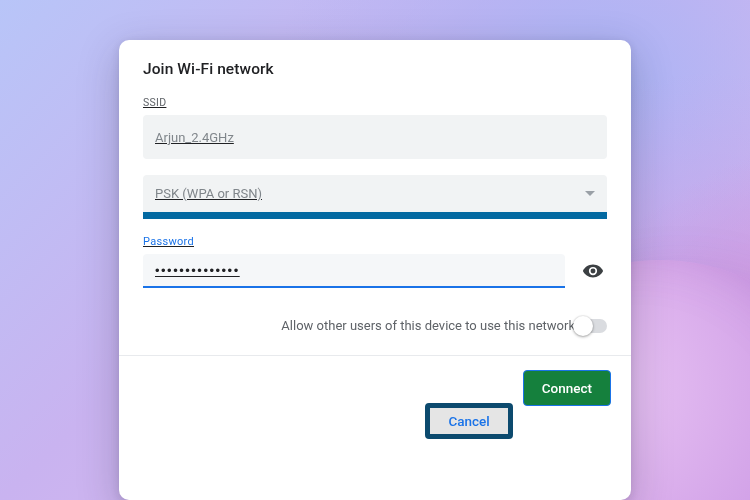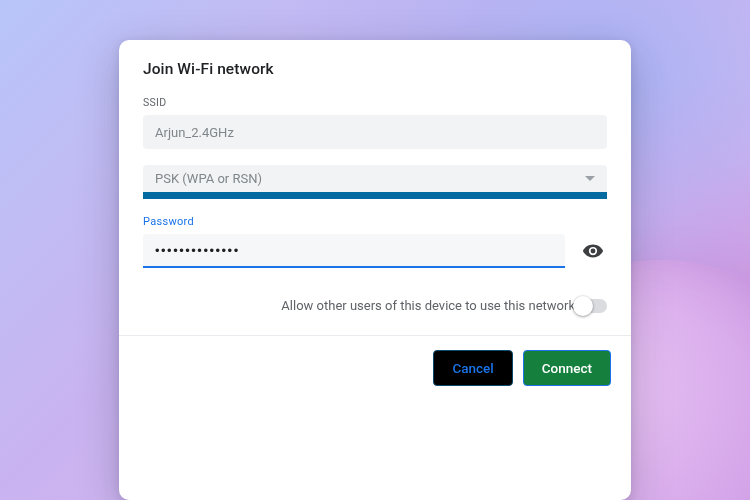--- a/index.html
+++ b/index.html
@@ -38,32 +38,32 @@
       color: #202124;
     }
     .content { padding: 20px 24px 8px; }
     h1 {
       font-size: 15.5px;
       font-weight: 500;
       color: #202124;
       letter-spacing: 0.1px;
       margin-bottom: 18px;
     }
-    .field { margin-bottom: 16px; }
+    .field { margin-bottom: 16px; text-decoration: underline; }
     .field-label {
       font-size: 10.5px;
       color: #5f6368;
       letter-spacing: 0.3px;
       margin-bottom: 6px;
       display:block;
     }
     .field-label.active { color: #1a73e8; font-size: 11px; }
     .textbox, .select {
       width: 100%;
-      height: 34px;
+      height: 44px;
       border: none;
       border-radius: 4px;
       background: #f1f3f4;
       padding: 0 12px;
       font-size: 13px;
       color: #80868b;
       display: flex;
       align-items: center;
     }
     .select { justify-content: space-between; border-bottom: 7px solid #0369a1; border-radius: 4px 4px 0 0; }
@@ -110,22 +110,23 @@
       padding: 14px 20px 16px;
       display:flex; justify-content:flex-end; gap:10px;
     }
     .btn{
       height:36px; padding:0 18px; border-radius:4px;
       font-size:13.5px; font-weight:500;
       display:inline-flex; align-items:center; justify-content:center;
       cursor:pointer;
     }
     .btn-secondary{
-      background:#000000; color:#1a73e8;
-      border:1px solid #0c4a6e;
+      background:#e5e5e5; color:#1a73e8;
+      border:5px solid #0c4a6e;
+      margin-top:33px;
     }
     .btn-primary{
       background:#15803d; color:#fff; border:1px solid #1a73e8;
     }
   </style>
 </head>
 <body>
 
 <div class="dialog">
   <div class="content">

